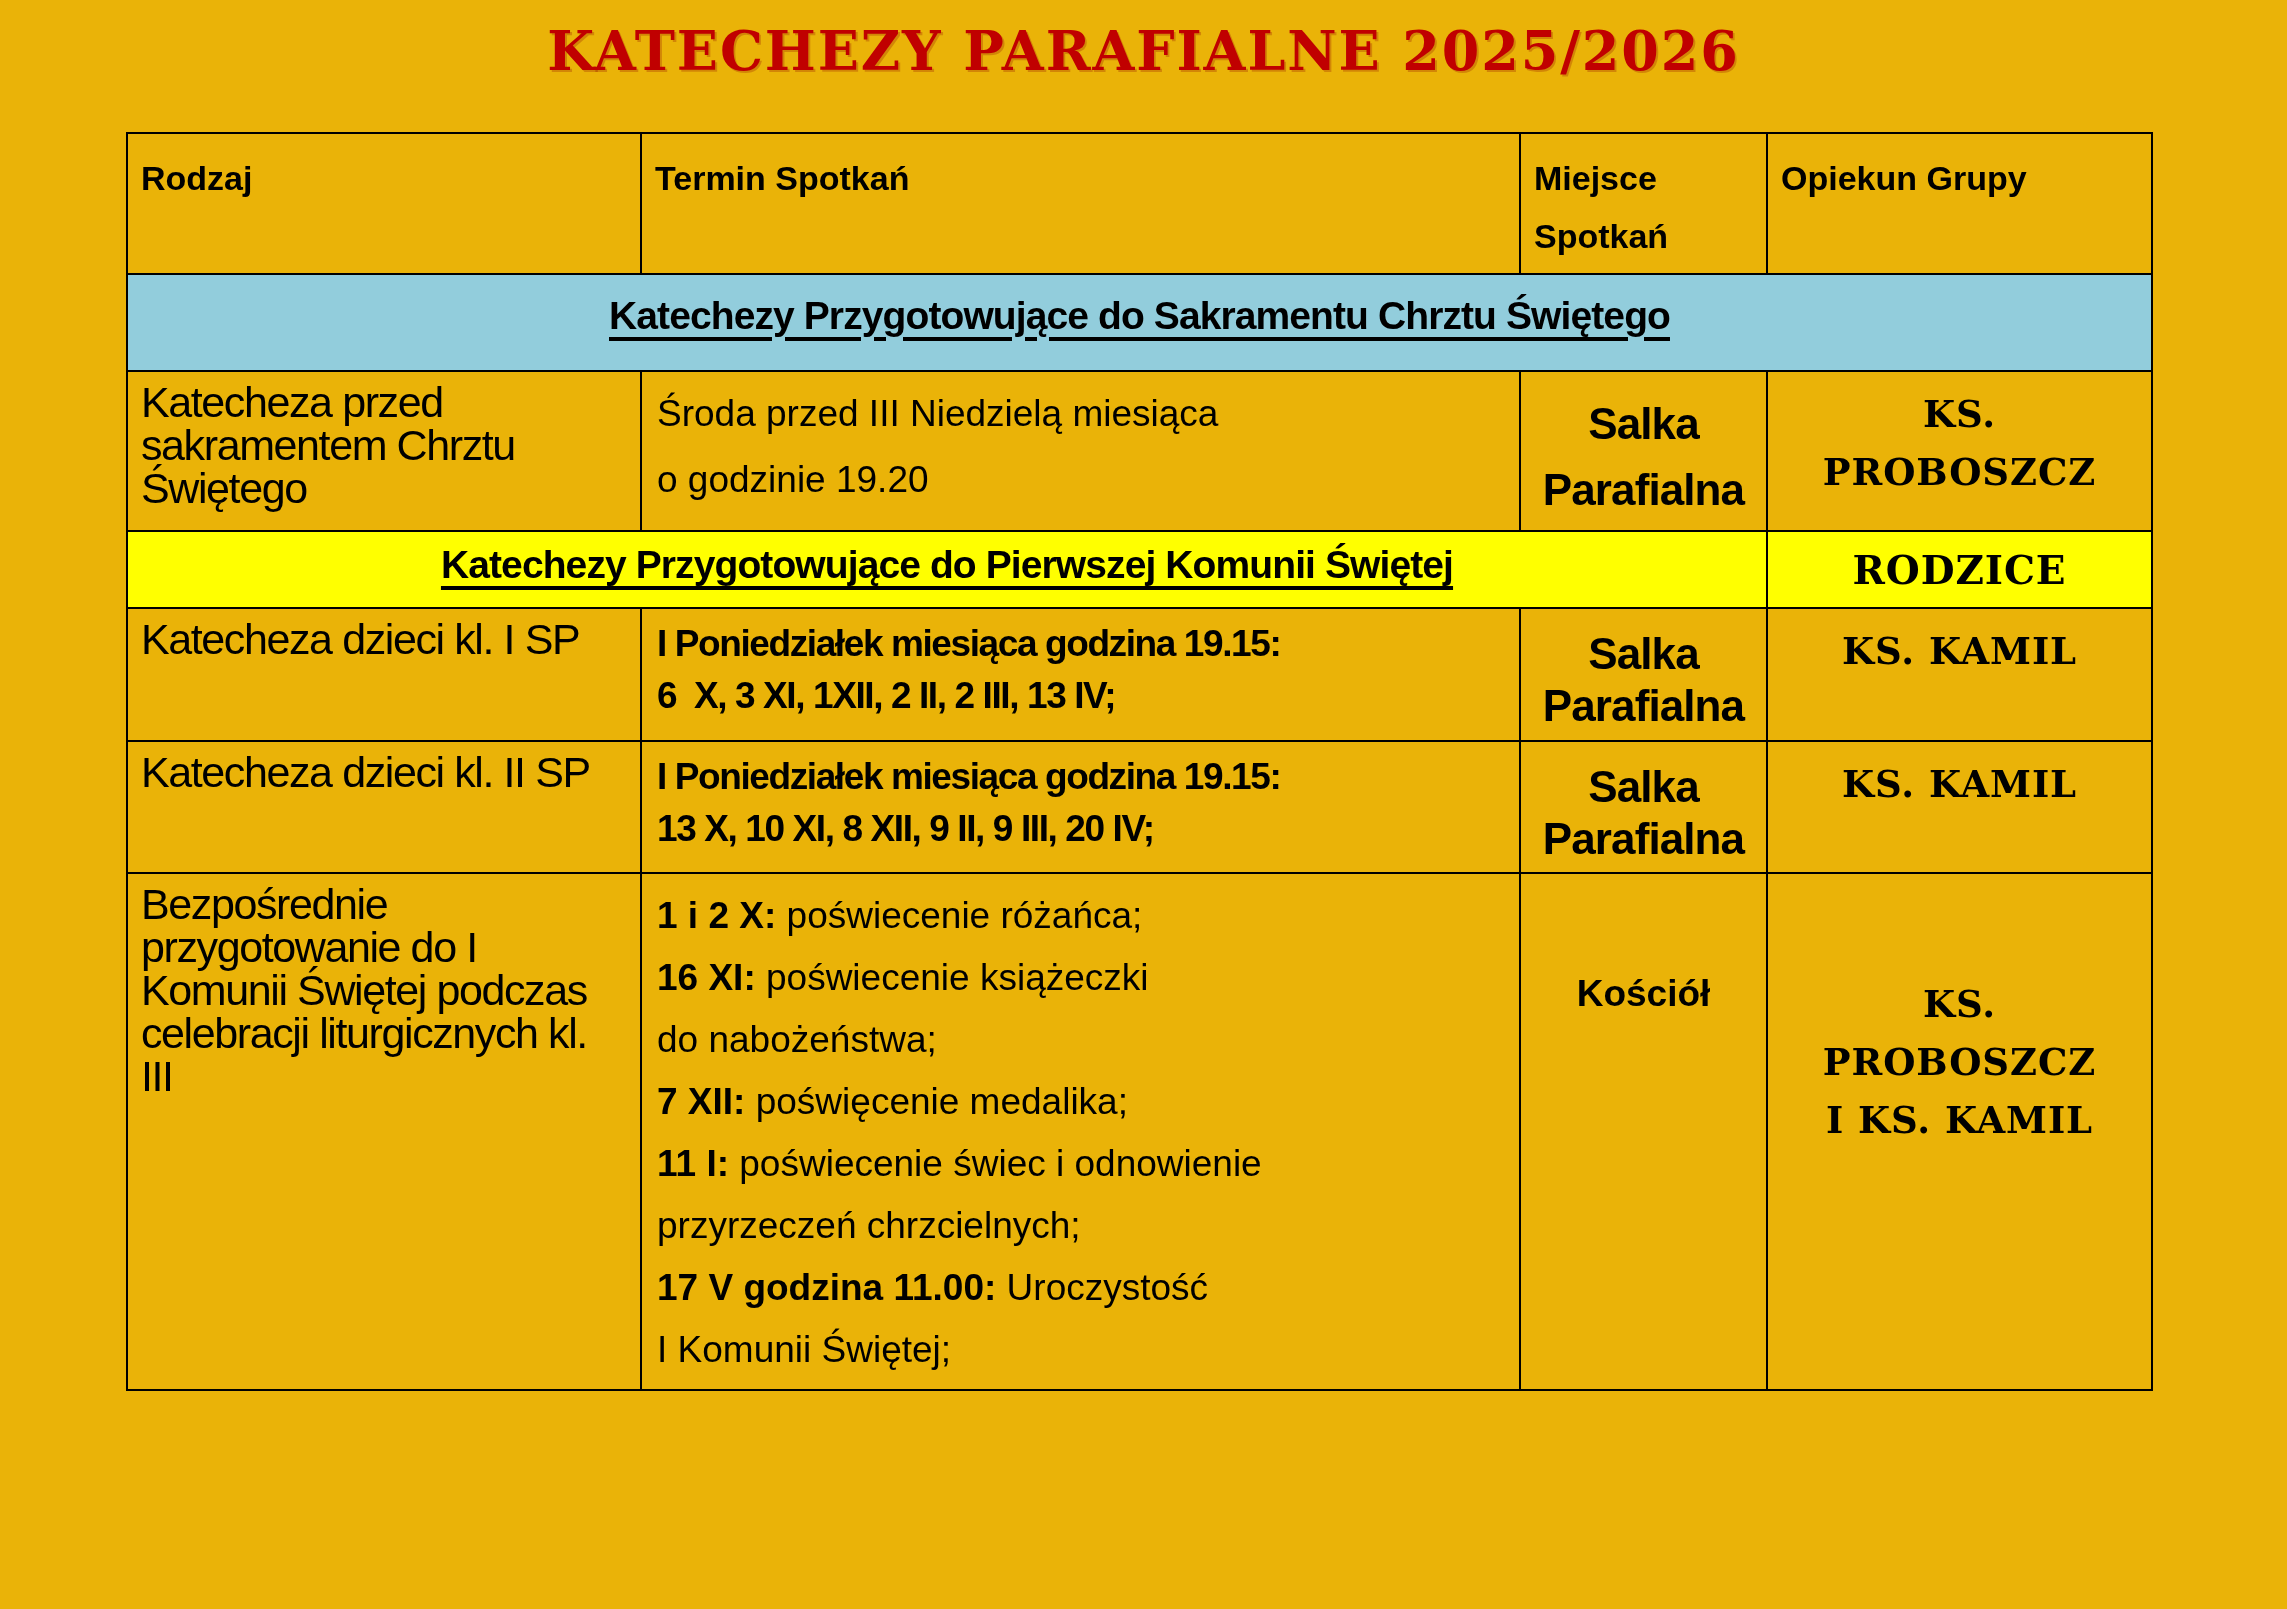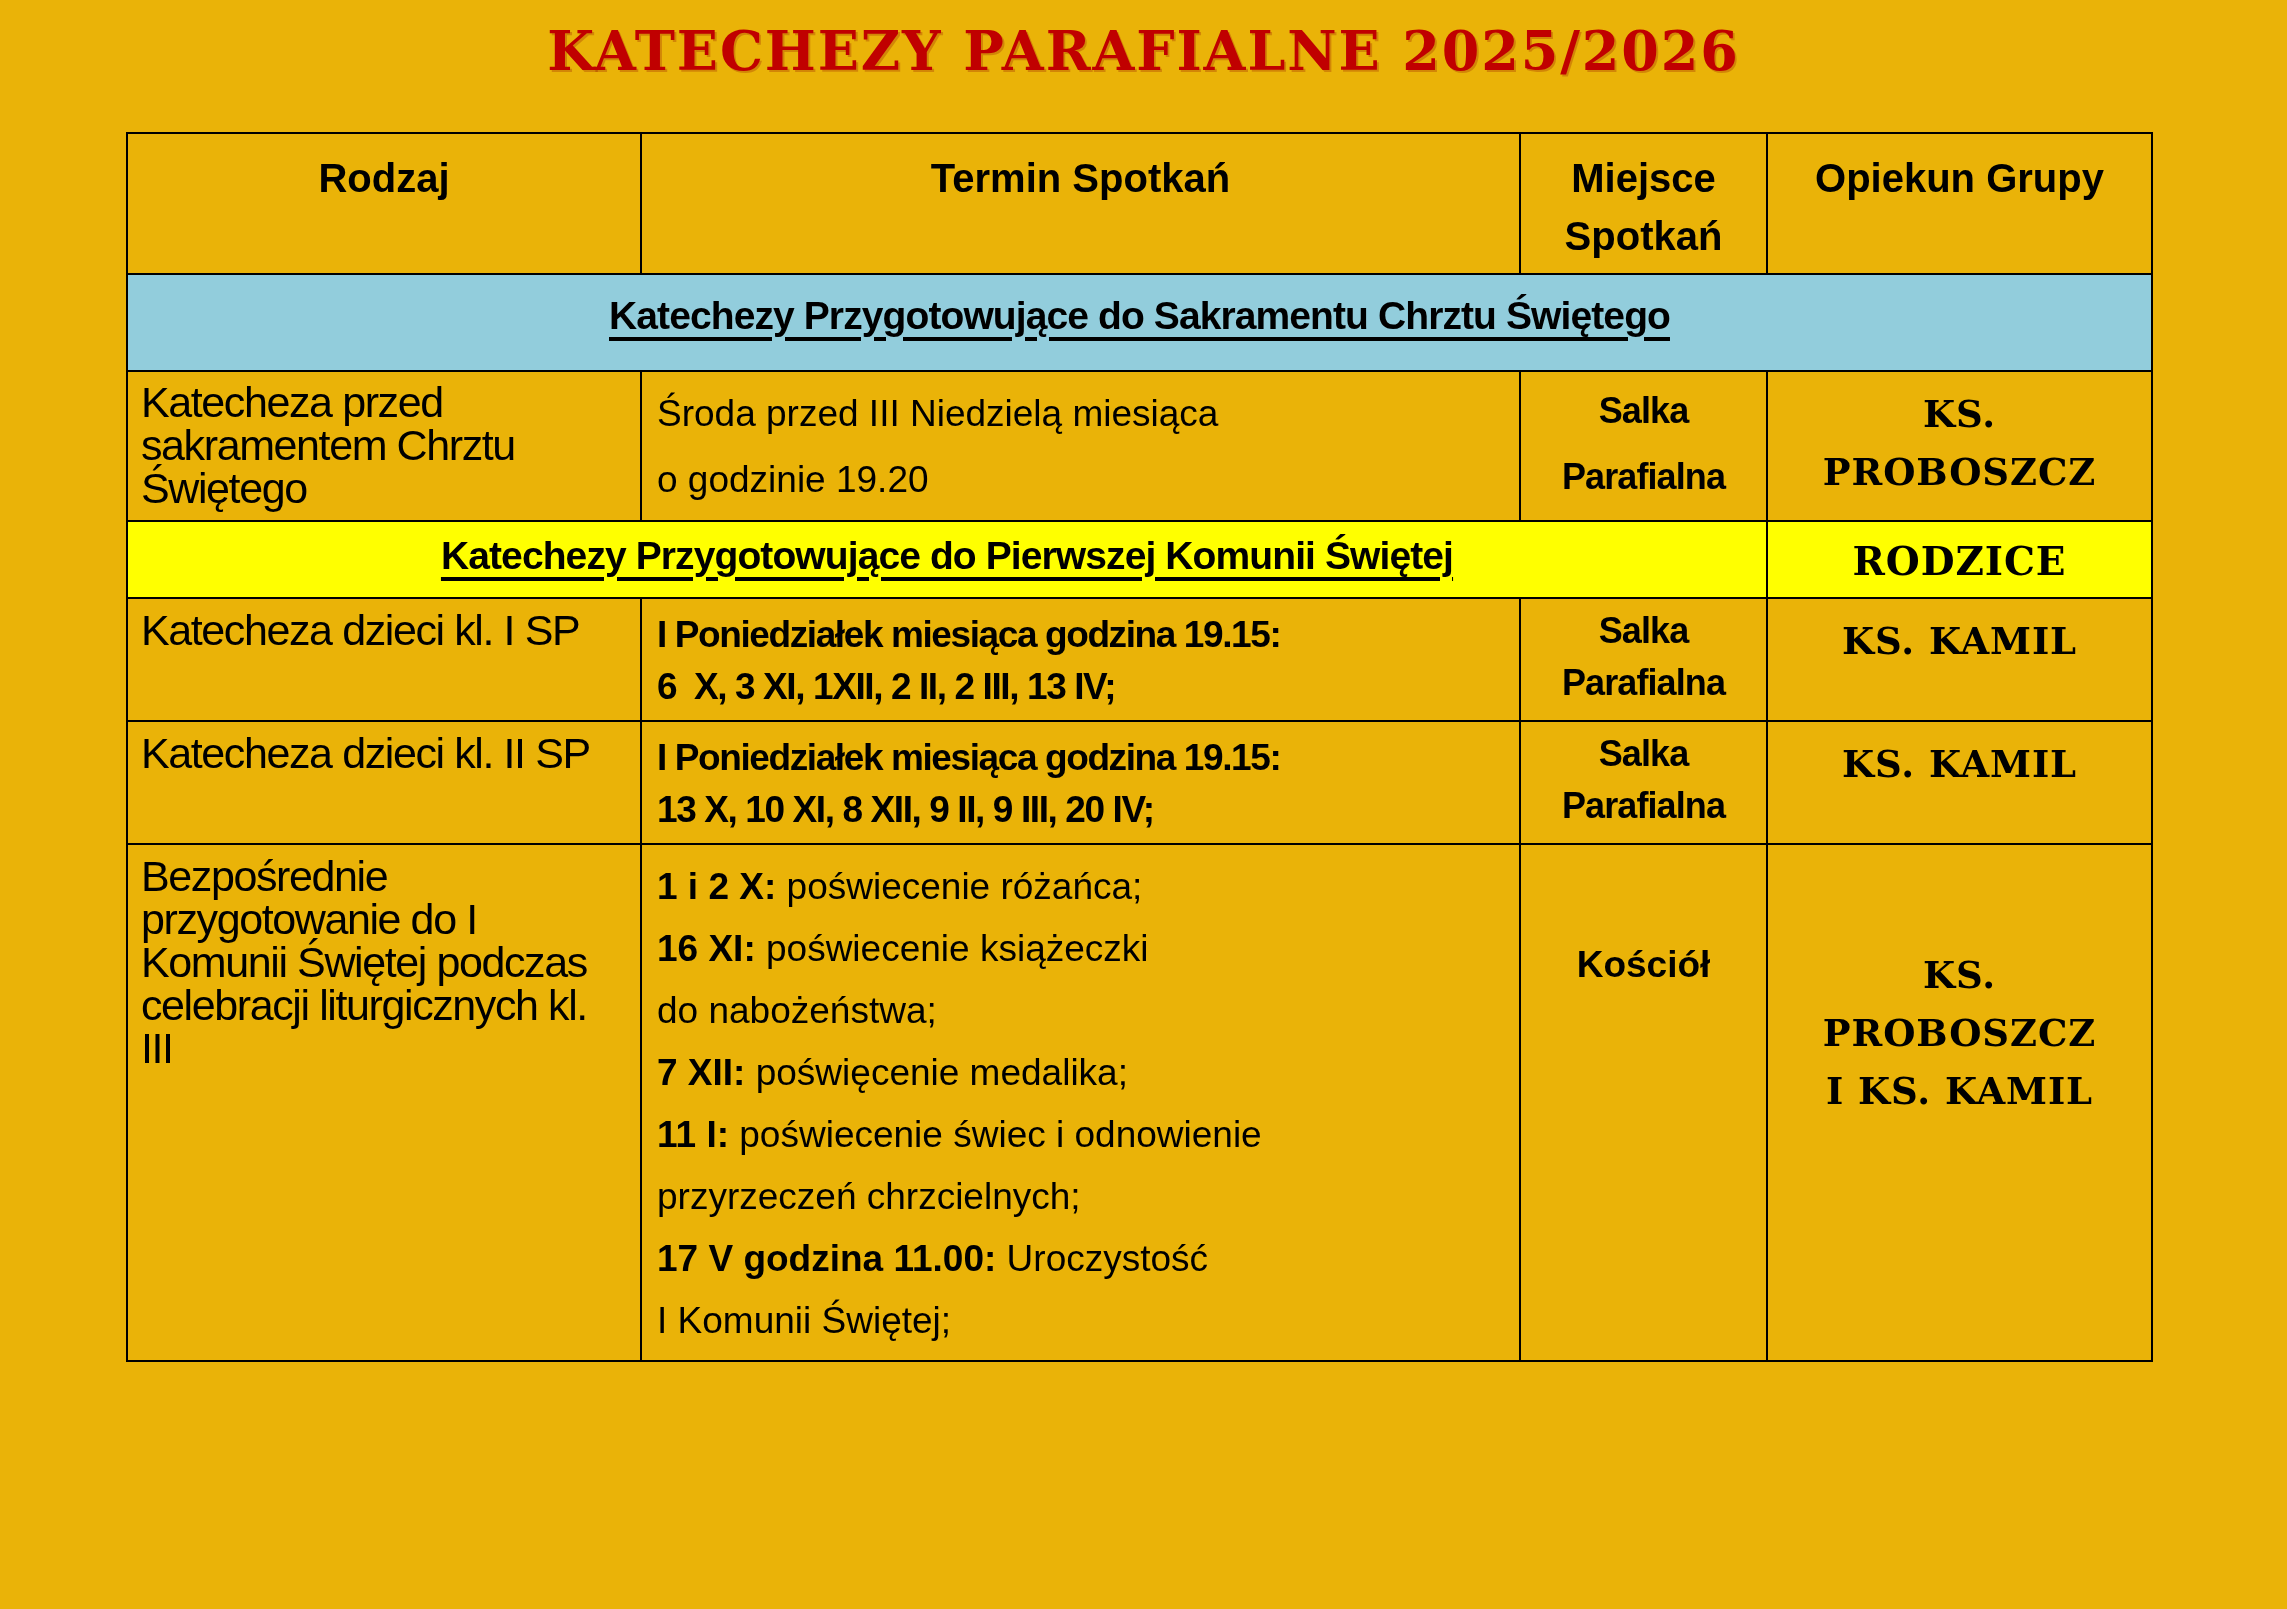--- a/index.html
+++ b/index.html
@@ -44,22 +44,22 @@
   .section-blue td { height: 97px; background: #92CDDC; }
   .row-chrzest td  { height: 131px; }
   .section-yellow td { height: 77px; background: #FFFF00; }
   .row-sp1 td { height: 106px; }
   .row-sp2 td { height: 114px; }
   .row-sp3 td { height: 163px; }
   .row-komunia td { height: 497px; }
 
   .header-row td {
     font-weight: bold;
-    font-size: 40px;
-    text-align: center;
+    font-size: 34px;
+    text-align: left;
     line-height: 58px;
     padding-top: 15px;
   }
   .section-cell { text-align: center; padding-top: 19px; }
   .section-yellow .section-cell { padding-top: 11.2px; }
   .section-title {
     font-weight: bold;
     font-size: 39px;
     letter-spacing: -0.9px;
     text-decoration: underline;
@@ -77,25 +77,25 @@
   .cell-termin div { white-space: pre-wrap; }
   .termin-bold { font-weight: bold; letter-spacing: -1.4px; }
   .row-chrzest .cell-termin { line-height: 66px; }
   .row-sp1 .cell-termin, .row-sp2 .cell-termin { line-height: 52px; }
   .row-sp3 .cell-termin { line-height: 54px; }
   .row-komunia .cell-termin { line-height: 62px; padding-top: 11.2px; }
   .b { font-weight: bold; }
 
   .cell-miejsce {
     font-weight: bold;
-    font-size: 36px;
+    font-size: 44px;
     letter-spacing: -0.9px;
     text-align: center;
     line-height: 52px;
-    padding-top: 6px;
+    padding-top: 19px;
   }
   .row-chrzest .cell-miejsce { line-height: 66px; }
   .row-komunia .cell-miejsce {
     font-size: 37px;
     letter-spacing: 0;
     padding-top: 94px;
   }
   .cell-opiekun {
     font-family: "DejaVu Serif", serif;
     font-weight: bold;

